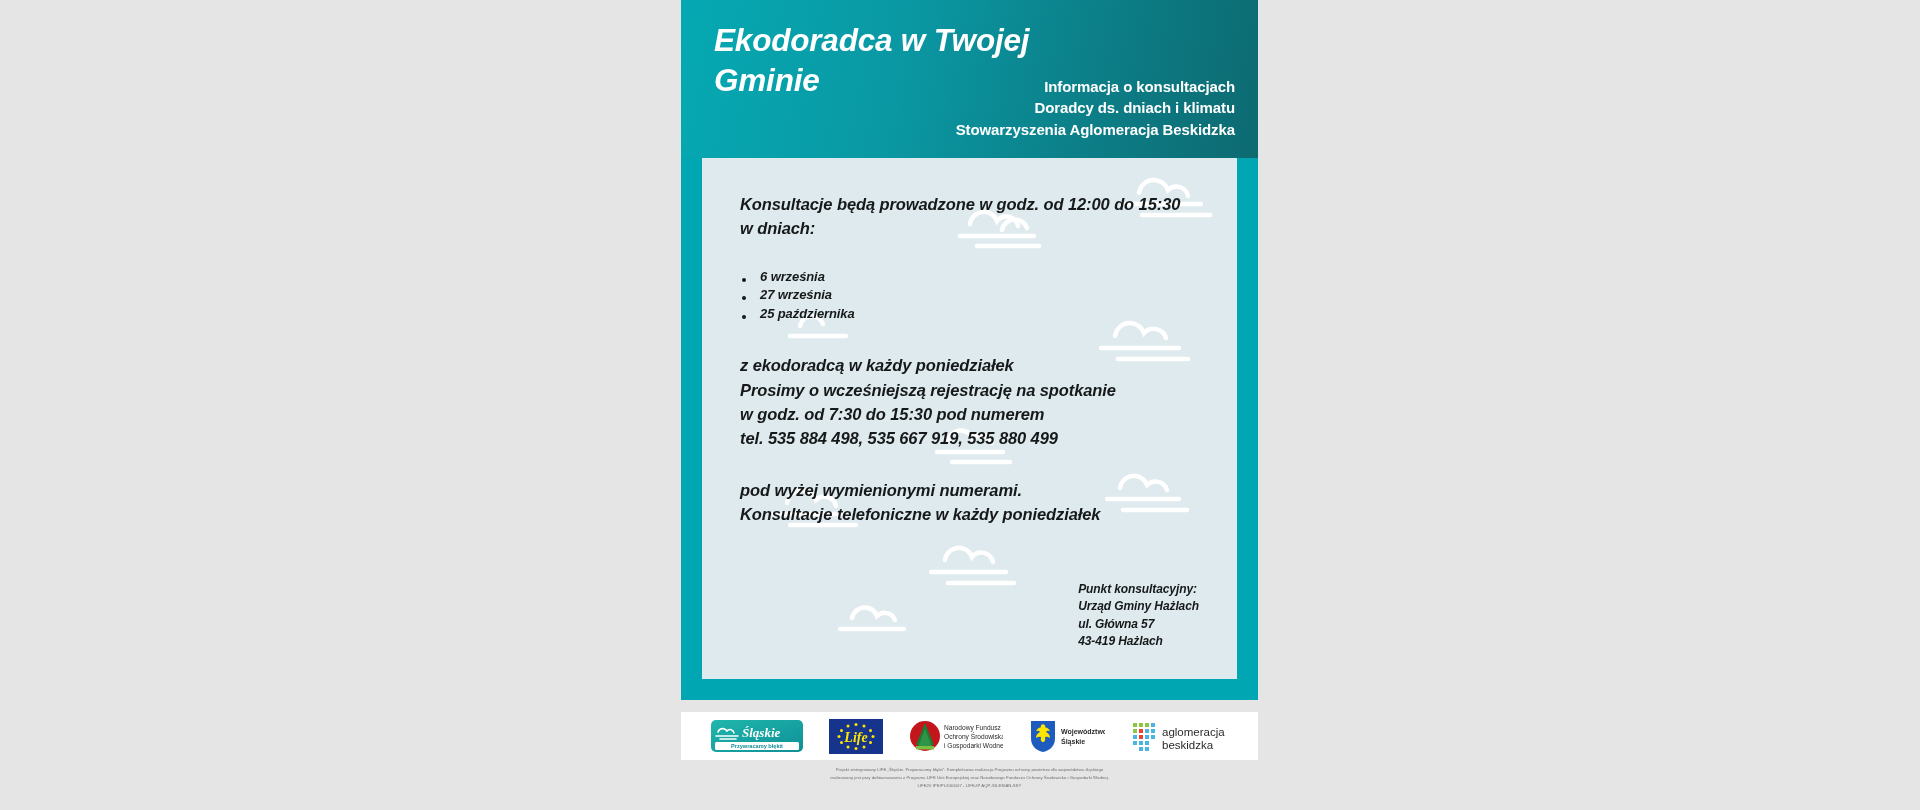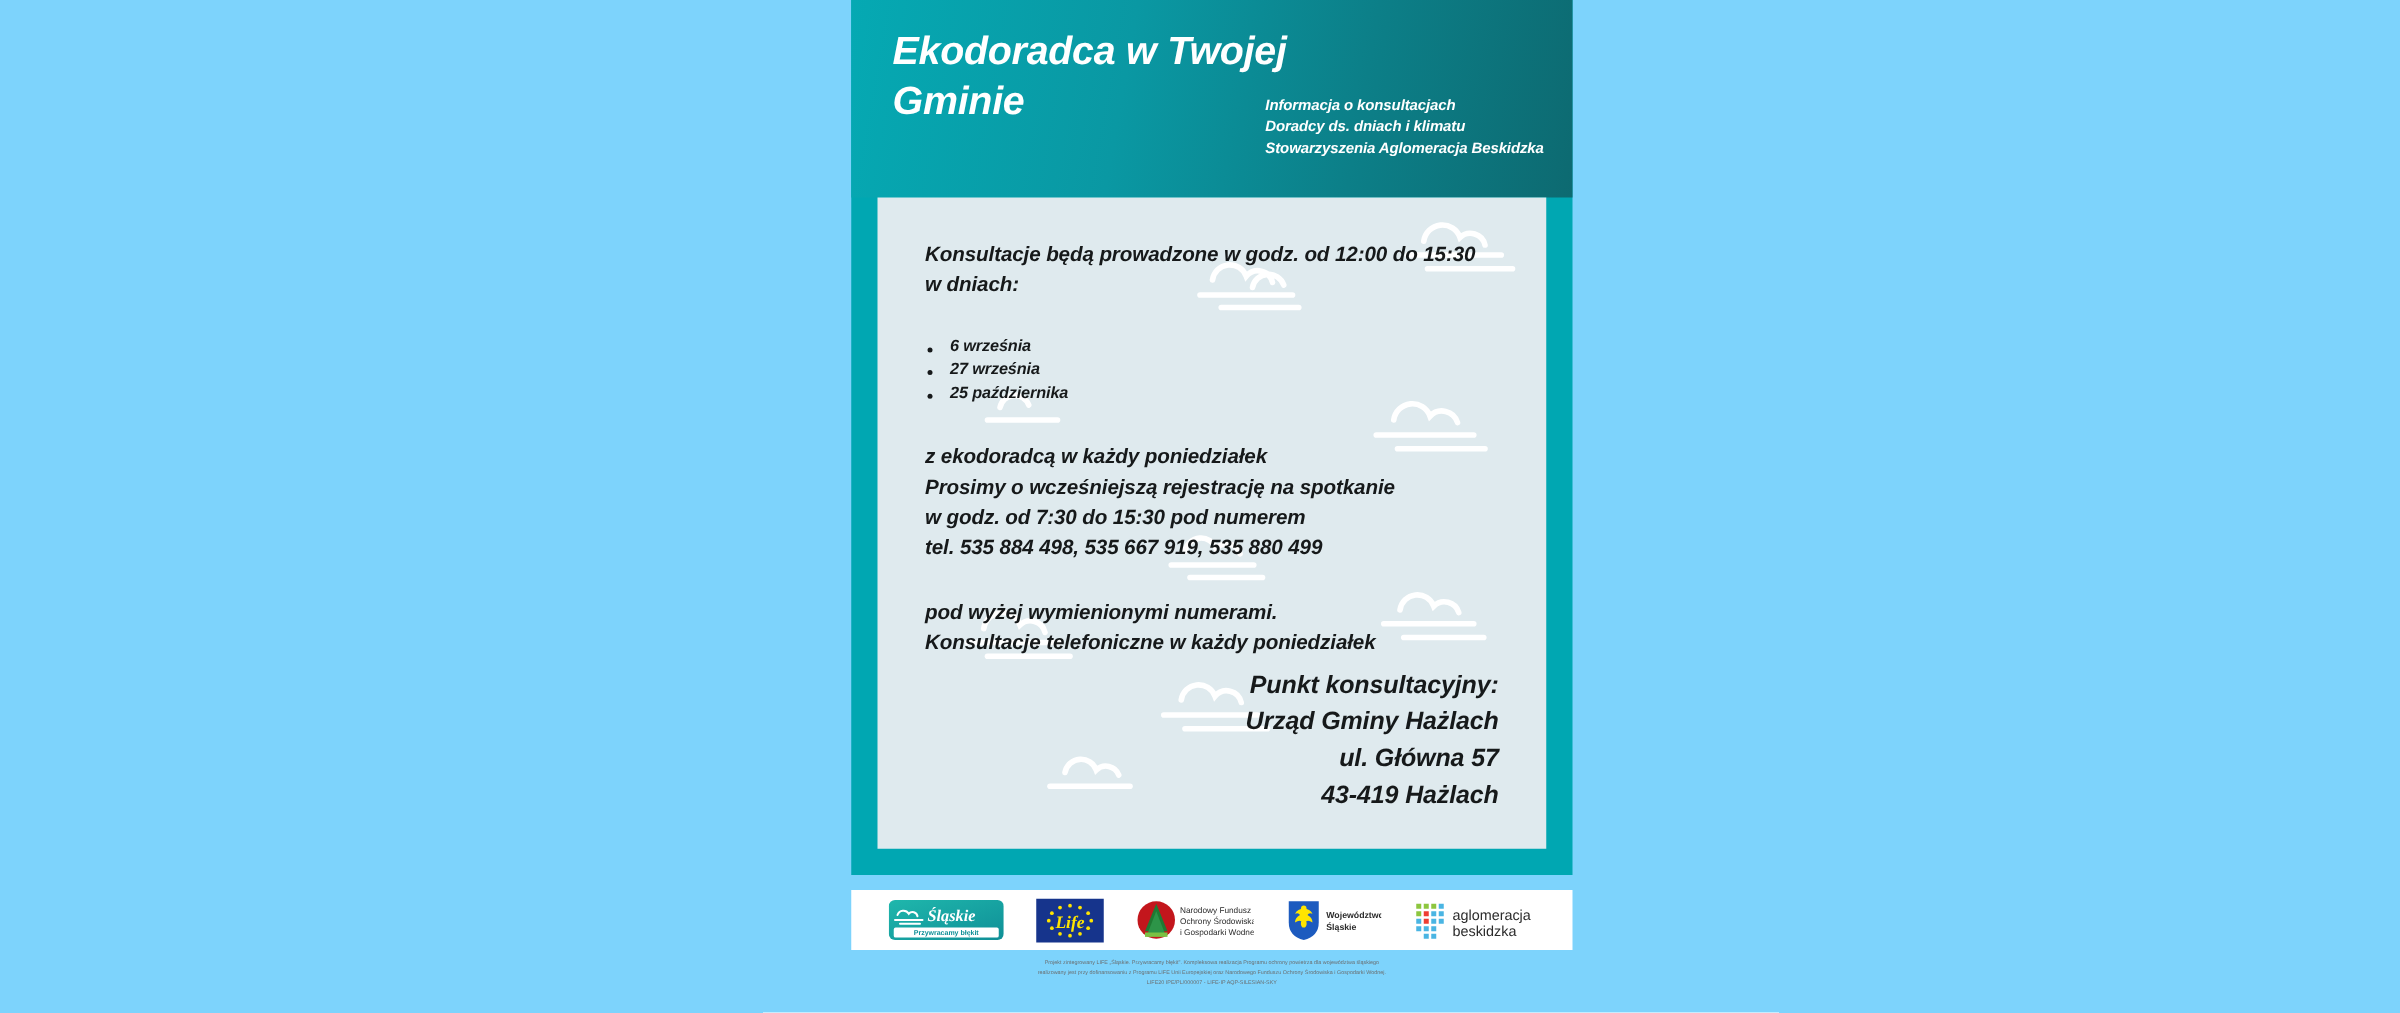--- a/index.html
+++ b/index.html
@@ -9,21 +9,21 @@
     height: 810px;
     background: #ffffff;
     font-family: "Liberation Sans", sans-serif;
     overflow: hidden;
   }
 
   .page {
     position: relative;
     width: 1920px;
     height: 810px;
-    background: #7dd3fc;
+    background: #e5e5e5;
   }
 
   
   .poster {
     position: absolute;
     left: 681px;
     top: 0;
     width: 577px;
     height: 700px;
     background: #00a7b2;
@@ -49,25 +49,24 @@
     font-weight: bold;
     font-style: italic;
     line-height: 1.28;
     letter-spacing: -0.2px;
   }
 
   .header-subtitle {
     position: absolute;
     right: 23px;
     top: 76px;
-    text-align: left;
+    text-align: right;
     color: #ffffff;
-    font-size: 12px;
-    font-weight: bold;
-    font-style: italic;
+    font-size: 15px;
+    font-weight: bold;
     line-height: 1.42;
     letter-spacing: -0.1px;
   }
 
   
   .card-wrap {
     flex: 1 1 auto;
     padding: 0 21px 21px 21px;
     min-height: 0;
   }
@@ -132,22 +131,22 @@
     background: #16191a;
   }
 
   .para-register { margin-bottom: 27px; }
 
   .address-block {
     position: absolute;
     z-index: 2;
     right: 38px;
     bottom: 28px;
-    text-align: right;
-    font-size: 20px;
+    text-align: left;
+    font-size: 12px;
     font-weight: bold;
     font-style: italic;
     line-height: 1.46;
     letter-spacing: -0.1px;
     color: #16191a;
   }
 
   
   .logo-strip {
     position: absolute;

